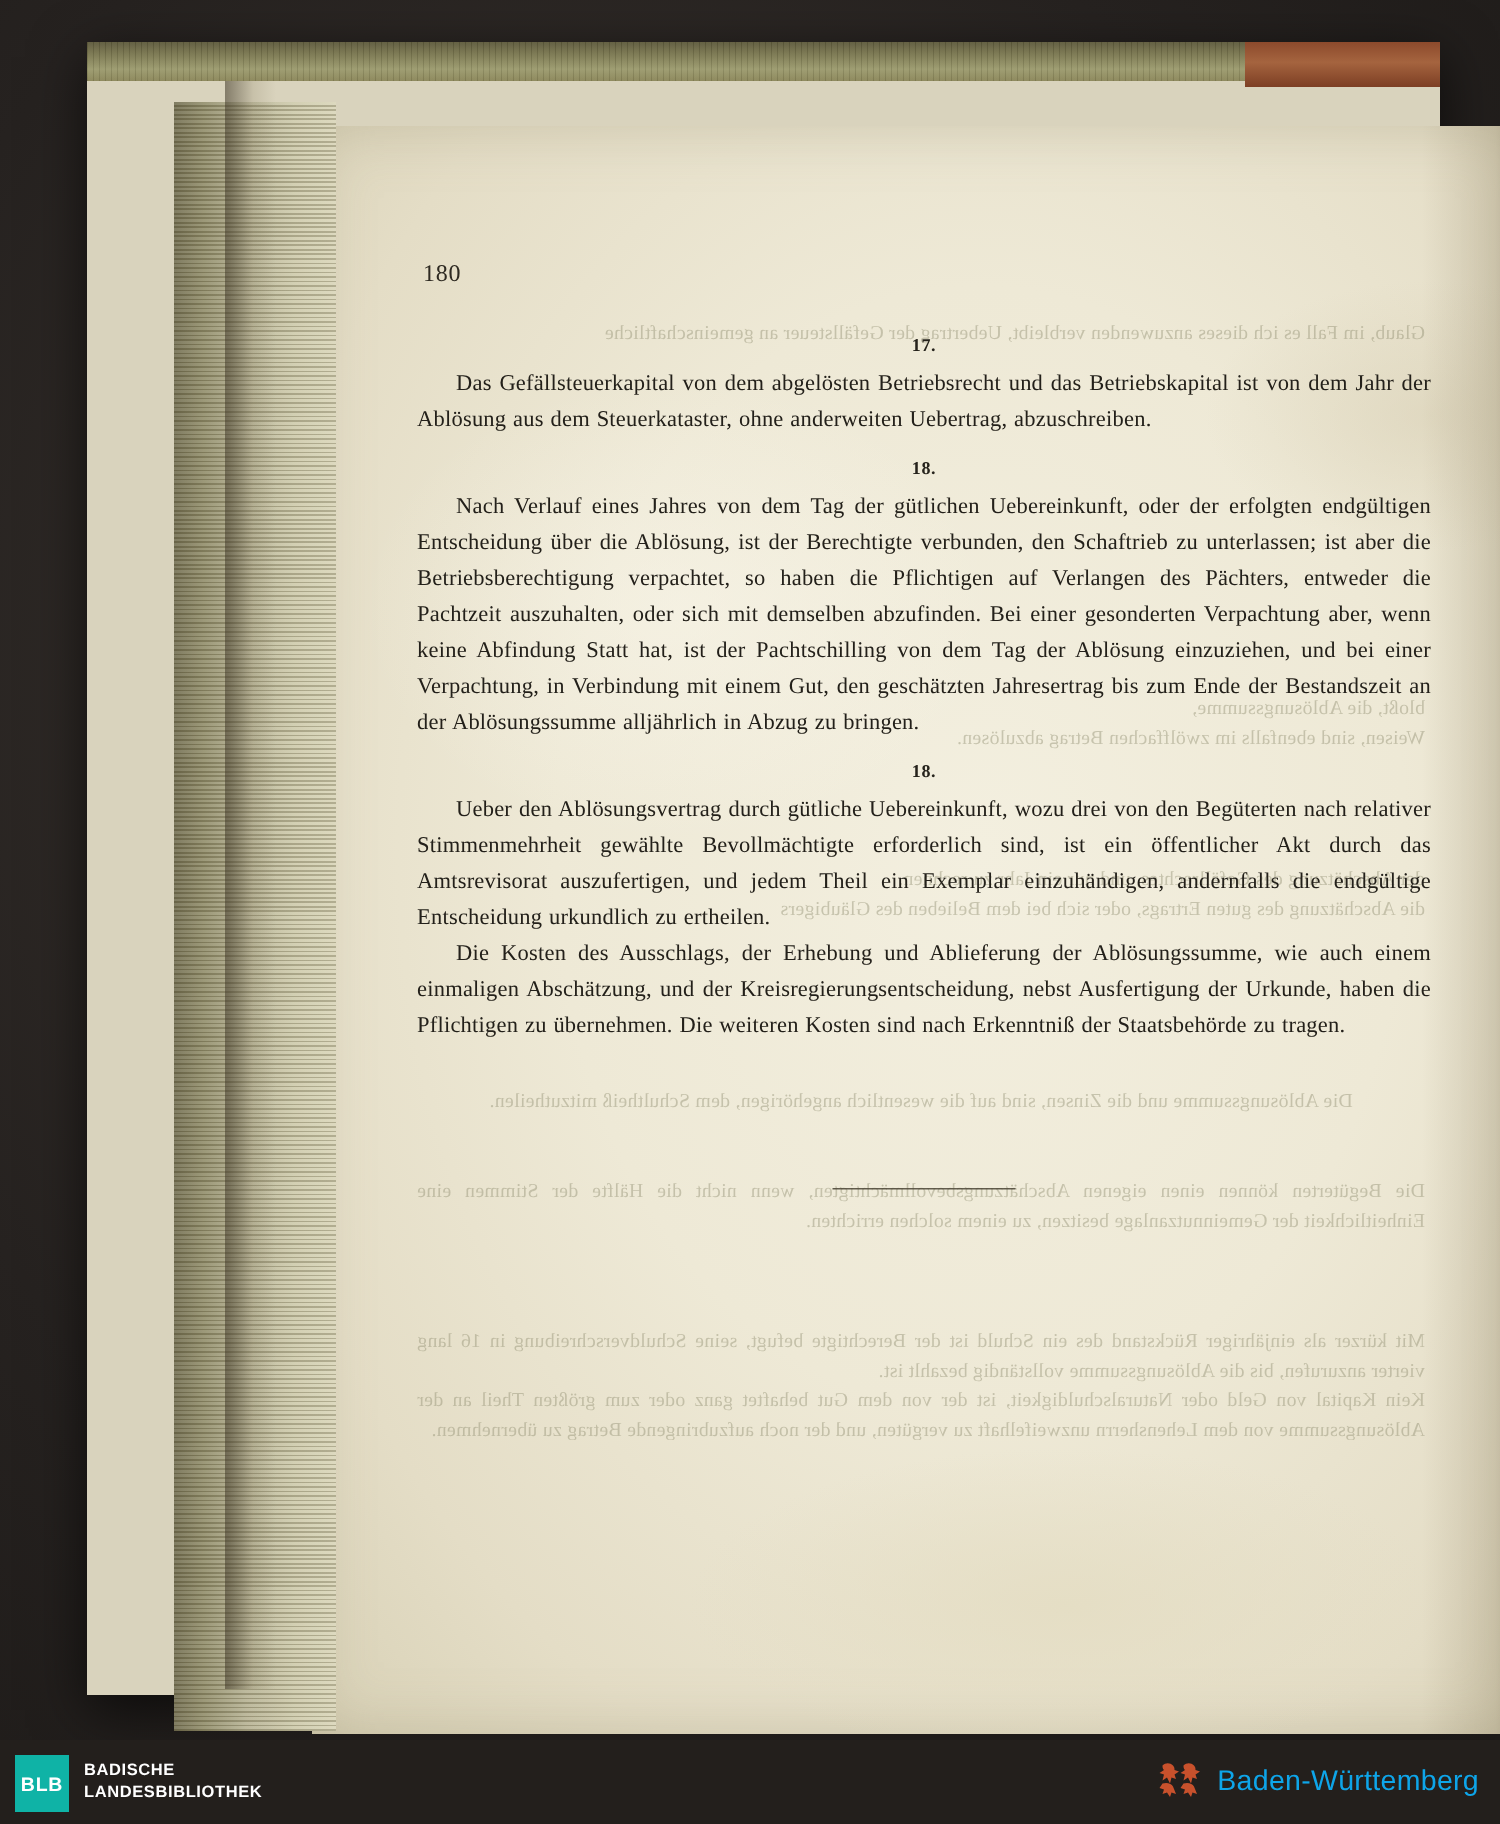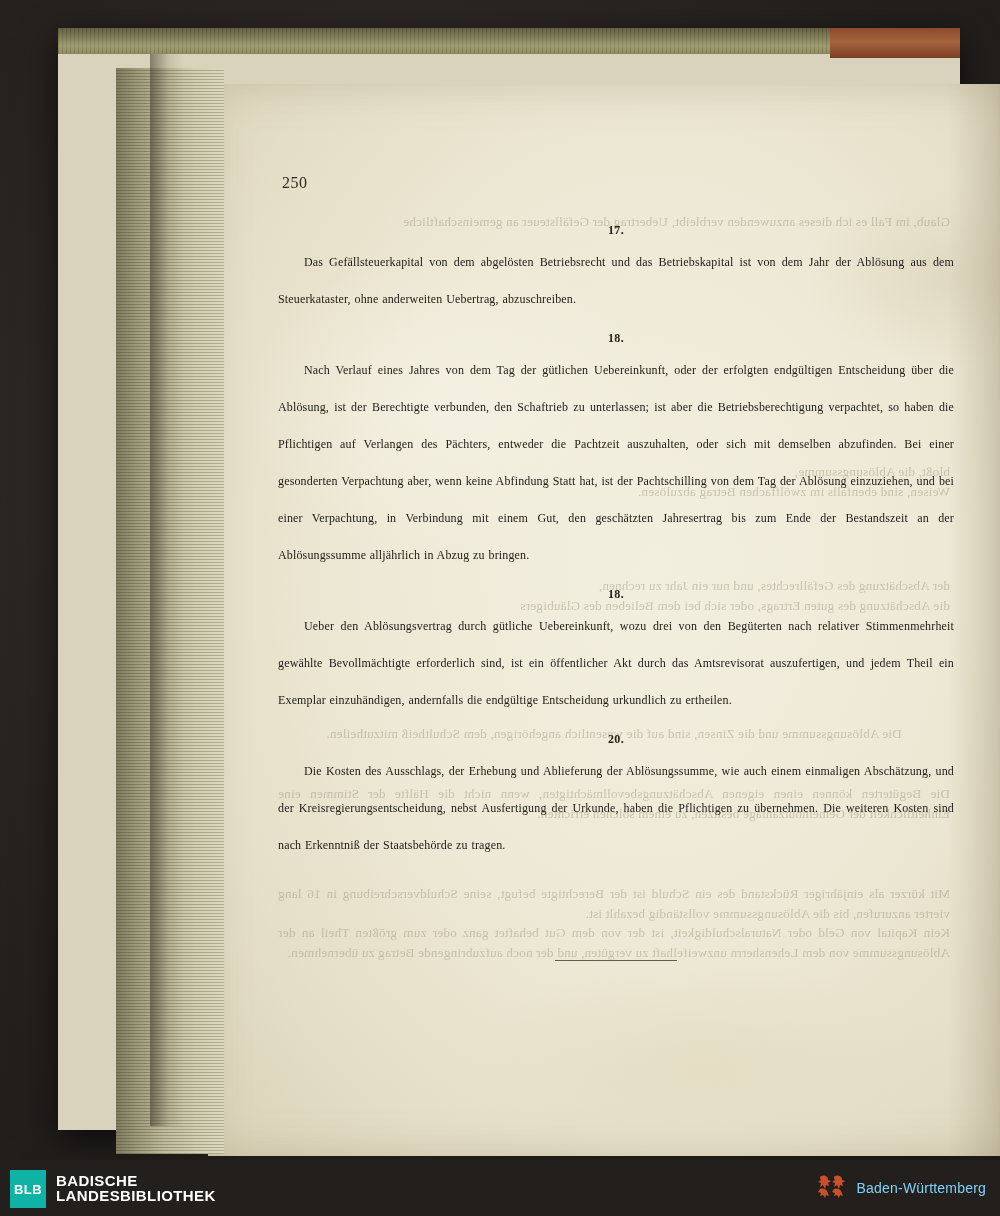--- a/index.html
+++ b/index.html
@@ -167,22 +167,22 @@
     color: #26231c;
   }
   .sec-num {
     text-align: center;
     font-size: 12px;
     font-weight: 700;
     margin: 13px 0 6px 0;
     letter-spacing: .4px;
   }
   .para {
-    font-size: 12px;
-    line-height: 37px;
+    font-size: 15px;
+    line-height: 24px;
     text-align: justify;
     text-indent: 26px;
     letter-spacing: .15px;
     word-spacing: .6px;
     color: #23201a;
   }
   .rule {
     width: 122px;
     height: 0;
     border-top: 1.3px solid #4a4435;
@@ -214,41 +214,41 @@
     align-items: center;
     justify-content: center;
     letter-spacing: .5px;
   }
   .blb-text {
     position: absolute;
     left: 56px;
     top: 13px;
     font-family: "Liberation Sans", sans-serif;
     font-weight: 700;
-    font-size: 15px;
+    font-size: 11px;
     line-height: 15px;
     color: #ffffff;
     letter-spacing: .4px;
   }
   .bw-wrap {
     position: absolute;
     right: 14px;
     top: 13px;
     display: flex;
     align-items: center;
     gap: 10px;
   }
   .bw-crest {
     width: 34px; height: 30px;
     display: block;
   }
   .bw-text {
     font-family: "Liberation Sans", sans-serif;
-    font-size: 14px;
-    color: #7dd3fc;
+    font-size: 19px;
+    color: #0ea5e9;
     letter-spacing: .2px;
   }
 </style>
 </head>
 <body>
 
 <div class="scan">
   <div class="bg-dark"></div>
 
   <div class="book">
@@ -271,33 +271,32 @@
         <div class="ctr">Die Ablösungssumme und die Zinsen, sind auf die wesentlich angehörigen, dem Schultheiß mitzutheilen.</div>
       </div>
       <div class="bleed block2">
         <div>Die Begüterten können einen eigenen Abschätzungsbevollmächtigten, wenn nicht die Hälfte der Stimmen eine Einheitlichkeit der Gemeinnutzanlage besitzen, zu einem solchen errichten.</div>
       </div>
       <div class="bleed tail">
         <div>Mit kürzer als einjähriger Rückstand des ein Schuld ist der Berechtigte befugt, seine Schuldverschreibung in 16 lang vierter anzurufen, bis die Ablösungssumme vollständig bezahlt ist.</div>
         <div>Kein Kapital von Geld oder Naturalschuldigkeit, ist der von dem Gut behaftet ganz oder zum größten Theil an der Ablösungssumme von dem Lehensherrn unzweifelhaft zu vergüten, und der noch aufzubringende Betrag zu übernehmen.</div>
       </div>
 
-      <div class="folio">250</div>
+      <div class="folio">180</div>
 
       <div class="body">
         <div class="sec-num">17.</div>
         <div class="para">Das Gefällsteuerkapital von dem abgelösten Betriebsrecht und das Betriebskapital ist von dem Jahr der Ablösung aus dem Steuerkataster, ohne anderweiten Uebertrag, abzuschreiben.</div>
 
         <div class="sec-num">18.</div>
         <div class="para">Nach Verlauf eines Jahres von dem Tag der gütlichen Uebereinkunft, oder der erfolgten endgültigen Entscheidung über die Ablösung, ist der Berechtigte verbunden, den Schaftrieb zu unterlassen; ist aber die Betriebsberechtigung verpachtet, so haben die Pflichtigen auf Verlangen des Pächters, entweder die Pachtzeit auszuhalten, oder sich mit demselben abzufinden. Bei einer gesonderten Verpachtung aber, wenn keine Abfindung Statt hat, ist der Pachtschilling von dem Tag der Ablösung einzuziehen, und bei einer Verpachtung, in Verbindung mit einem Gut, den geschätzten Jahresertrag bis zum Ende der Bestandszeit an der Ablösungssumme alljährlich in Abzug zu bringen.</div>
 
         <div class="sec-num">18.</div>
         <div class="para">Ueber den Ablösungsvertrag durch gütliche Uebereinkunft, wozu drei von den Begüterten nach relativer Stimmenmehrheit gewählte Bevollmächtigte erforderlich sind, ist ein öffentlicher Akt durch das Amtsrevisorat auszufertigen, und jedem Theil ein Exemplar einzuhändigen, andernfalls die endgültige Entscheidung urkundlich zu ertheilen.</div>
 
-        <div class="sec-num">20.</div>
         <div class="para">Die Kosten des Ausschlags, der Erhebung und Ablieferung der Ablösungssumme, wie auch einem einmaligen Abschätzung, und der Kreisregierungsentscheidung, nebst Ausfertigung der Urkunde, haben die Pflichtigen zu übernehmen. Die weiteren Kosten sind nach Erkenntniß der Staatsbehörde zu tragen.</div>
 
         <div class="rule"></div>
       </div>
     </div>
 
     <div class="leaves"></div>
   </div>
 
   <div class="leaves-shadow"></div>

